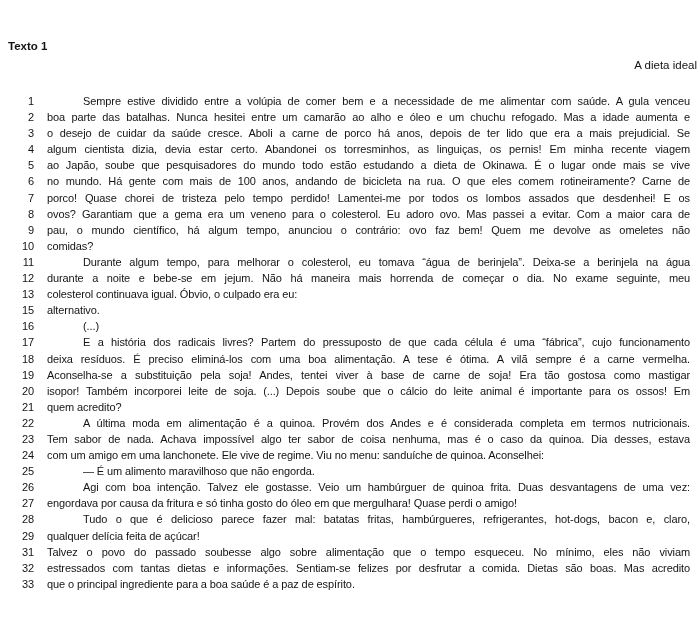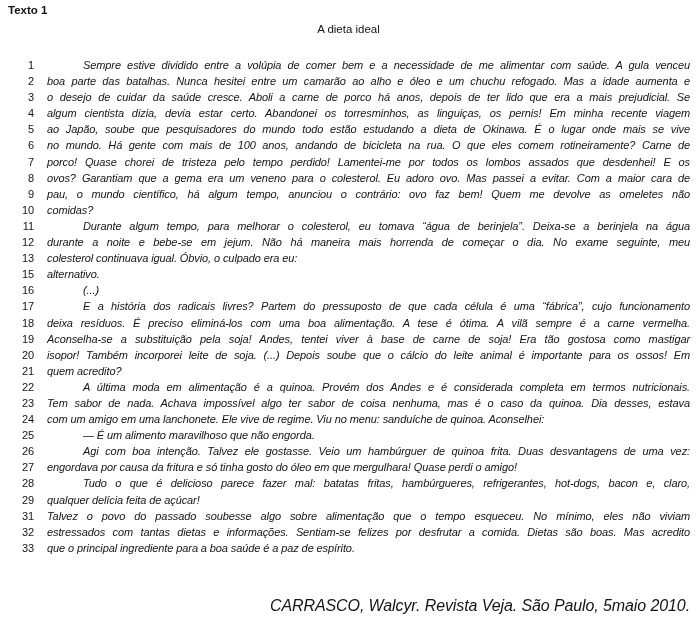--- a/index.html
+++ b/index.html
@@ -7,33 +7,34 @@
   body {
     width: 697px; height: 620px;
     font-family: "Liberation Sans", sans-serif;
     color: #141414;
     overflow: hidden;
   }
   .page {
     position: relative;
     width: 697px; height: 522px;
     background: #ffffff;
+    margin-top: 36px;
   }
   .texto-label {
     position: absolute;
     left: 8px; top: 3px;
     font-size: 11.5px;
     font-weight: bold;
     line-height: 14px;
   }
   .doc-title {
     position: absolute;
     left: 0; top: 22px;
     width: 697px;
-    text-align: center;
+    text-align: right;
     font-size: 11.5px;
     line-height: 14px;
   }
   .body-block {
     position: absolute;
     left: 0; top: 57px;
     width: 697px;
   }
   .line {
     display: flex;
@@ -44,21 +45,20 @@
   .num {
     flex: 0 0 34px;
     text-align: right;
   }
   .txt {
     flex: 1;
     margin-left: 13px;
     margin-right: 7px;
     text-align: justify;
     text-align-last: justify;
-    font-style: italic;
   }
   .line.last .txt { text-align-last: left; }
   .line.indent .txt { text-indent: 36px; }
   .citation {
     position: absolute;
     right: 7px; top: 597px;
     font-size: 16px;
     font-style: italic;
     letter-spacing: -0.1px;
   }

